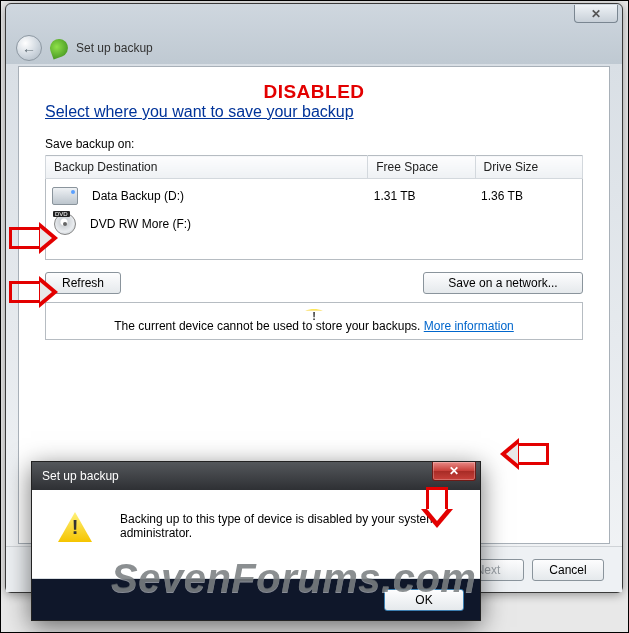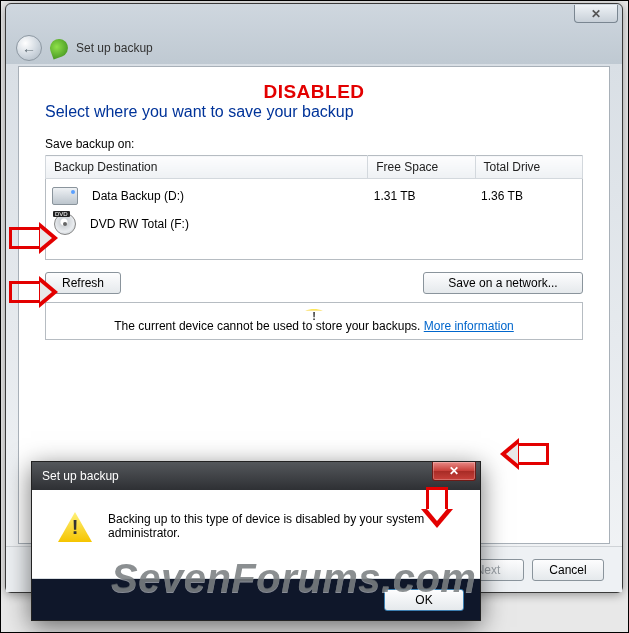--- a/index.html
+++ b/index.html
@@ -64,20 +64,21 @@
   }
   .disabled-stamp {
     color:#e30000; font-weight:900; font-size:19px;
     letter-spacing:.5px;
     text-align:center;
     margin-bottom:-4px;
   }
   h1.heading {
     color:#003399; font-weight:400; font-size:16px;
     margin:4px 0 16px 0;
+    text-decoration:underline;
   }
   .para { color:#222; line-height:1.35; margin:0 0 14px 0;}
   a.link { color:#0066cc; text-decoration:underline;}
   .label { margin:0 0 4px 0;}
   
   .grid {
     border:1px solid #b6bcc2; width:100%;
     border-collapse: collapse;
     font-size:12px;
   }
@@ -151,21 +152,21 @@
     padding:0 0 0 10px; font-size:12px;
   }
   .redclose{
     width:44px;height:19px;margin-right:4px;
     background:linear-gradient(to bottom,#e98a86,#c8403a 48%,#a82c26 52%,#c8403a);
     border:1px solid #6e1a16;border-radius:0 0 3px 3px;border-top:none;
     display:flex;align-items:center;justify-content:center;color:#fff;font-weight:bold;
     box-shadow: inset 0 0 0 1px rgba(255,255,255,.25);
     align-self:flex-start;
   }
-  .modal-body{ display:flex; gap:16px; padding:22px 22px 6px 26px;}
+  .modal-body{ display:flex; gap:28px; padding:22px 22px 6px 26px;}
   .warn-icon-lg{
     width:34px;height:30px;position:relative;flex-shrink:0;
   }
   .warn-icon-lg::before{
     content:"";position:absolute;inset:0;
     background:linear-gradient(to bottom,#fff27a,#f5c400);
     clip-path: polygon(50% 0,100% 100%,0 100%);
   }
   .warn-icon-lg::after{content:"!";position:absolute;left:0;right:0;top:4px;text-align:center;font-weight:bold;font-size:20px;color:#333;}
   .modal-footer{
@@ -241,41 +242,41 @@
     <h1 class="heading">Select where you want to save your backup</h1>
 
 
     <p class="label">Save backup on:</p>
 
     <table class="grid">
       <thead>
         <tr>
           <th style="width:60%">Backup Destination</th>
           <th style="width:20%">Free Space</th>
-          <th style="width:20%">Total Drive</th>
+          <th style="width:20%">Drive Size</th>
         </tr>
       </thead>
       <tbody>
         <tr class="row">
           <td>
               <div class="cell-dest">
                 <span class="hdd-icon"></span>
                 <span>Data Backup (D:)</span>
               </div>
             </td>
           <td>1.31 TB</td>
           <td>1.36 TB</td>
         </tr>
         <tr class="row">
           <td>
               <div class="cell-dest">
                 <span class="dvd-icon">
                   <span class="dvd-lbl">DVD</span>
                 </span>
-                <span>DVD RW Total (F:)</span>
+                <span>DVD RW More (F:)</span>
               </div>
             </td>
           <td></td>
           <td></td>
         </tr>
         <tr>
             <td colspan="3" style="height:20px"></td>
           </tr>
       </tbody>
     </table>

